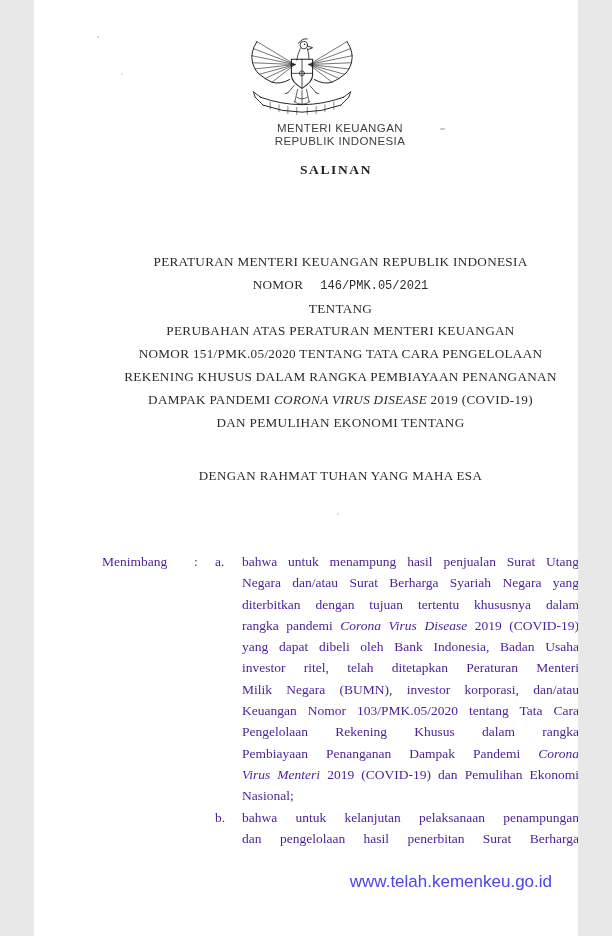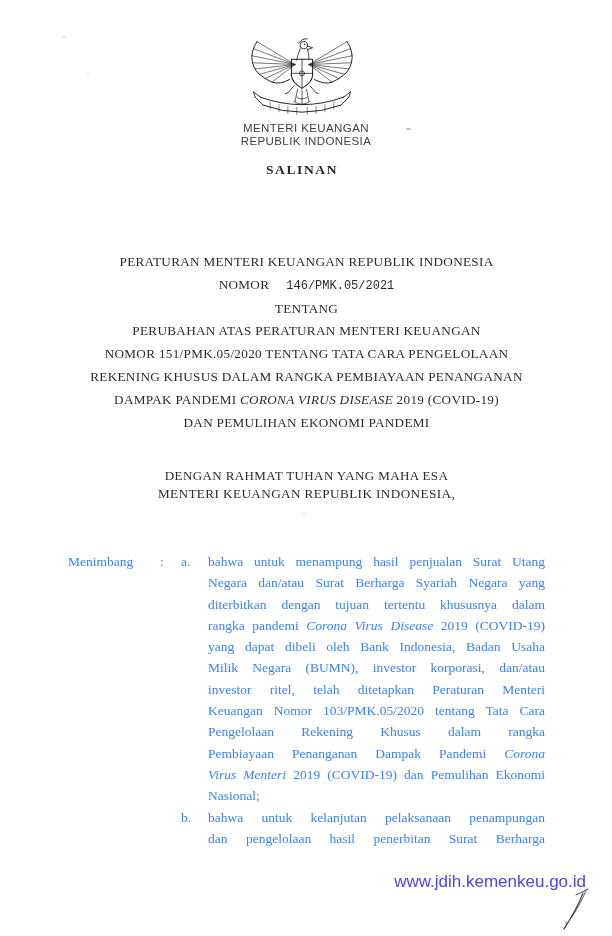--- a/index.html
+++ b/index.html
@@ -1,18 +1,18 @@
 <!DOCTYPE html>
 <html><head>
 <meta charset="utf-8">
 <title>Document</title>
 <style>
   html,body{margin:0;padding:0;background:#e8e8e8;}
   .page{
-    position:relative;width:612px;height:936px;background:#ffffff;
+    position:relative;width:544px;height:936px;background:#ffffff;
     font-family:"Liberation Serif",serif;color:#2b2b2b;overflow:hidden;
     margin:0 auto;
   }
   
   .emblem{position:absolute;top:35px;left:50%;transform:translateX(-50%);margin-left:-4px;}
   .ministry{
     position:absolute;top:122px;left:0;width:612px;text-align:center;
     font-family:"Liberation Sans",sans-serif;font-size:11.5px;line-height:13px;
     letter-spacing:.4px;color:#3f3f3f;
   }
@@ -33,21 +33,21 @@
     position:absolute;top:468px;left:68px;width:477px;text-align:center;
     font-size:13px;letter-spacing:.4px;
   }
   .authority{
     position:absolute;top:486px;left:68px;width:477px;text-align:center;
     font-size:13.2px;letter-spacing:.4px;
   }
   
   .considerations{
     position:absolute;top:551px;left:68px;width:477px;display:flex;
-    font-size:13.5px;line-height:21.3px;color:#3b82f6;
+    font-size:13.5px;line-height:21.3px;color:#4c1d95;
   }
   .c-label{width:92px;flex:0 0 92px;}
   .c-colon{width:21px;flex:0 0 21px;}
   .c-items{flex:1;}
   .c-item{display:flex;}
   .c-marker{width:27px;flex:0 0 27px;}
   .c-lines{flex:1;min-width:0;}
   .tl{white-space:normal;}
   .just{text-align:justify;text-align-last:justify;}
   .it{font-style:italic;}
@@ -103,59 +103,58 @@
 
   <div class="title-block">
     <div>PERATURAN MENTERI KEUANGAN REPUBLIK INDONESIA</div>
     <div><span>NOMOR</span><span class="nomor-value">146/PMK.05/2021</span></div>
     <div>TENTANG</div>
     <div>
         <div class="tl"><span>PERUBAHAN ATAS PERATURAN MENTERI KEUANGAN</span></div>
         <div class="tl"><span>NOMOR 151/PMK.05/2020 TENTANG TATA CARA PENGELOLAAN</span></div>
         <div class="tl"><span>REKENING KHUSUS DALAM RANGKA PEMBIAYAAN PENANGANAN</span></div>
         <div class="tl"><span>DAMPAK PANDEMI </span><span class="it">CORONA VIRUS DISEASE</span><span> 2019 (COVID-19)</span></div>
-        <div class="tl"><span>DAN PEMULIHAN EKONOMI PANDEMI</span></div>
+        <div class="tl"><span>DAN PEMULIHAN EKONOMI TENTANG</span></div>
       </div>
   </div>
 
   <div class="invocation">DENGAN RAHMAT TUHAN YANG MAHA ESA</div>
-  <div class="authority">MENTERI KEUANGAN REPUBLIK INDONESIA,</div>
 
   <div class="considerations">
     <div class="c-label">Menimbang</div>
     <div class="c-colon">:</div>
     <div class="c-items">
       <div class="c-item">
         <div class="c-marker">a.</div>
         <div class="c-lines">
             <div class="tl just"><span>bahwa untuk menampung hasil penjualan Surat Utang</span></div>
             <div class="tl just"><span>Negara dan/atau Surat Berharga Syariah Negara yang</span></div>
             <div class="tl just"><span>diterbitkan dengan tujuan tertentu khususnya dalam</span></div>
             <div class="tl just"><span>rangka pandemi </span><span class="it">Corona Virus Disease</span><span> 2019 (COVID-19)</span></div>
             <div class="tl just"><span>yang dapat dibeli oleh Bank Indonesia, Badan Usaha</span></div>
+            <div class="tl just"><span>investor ritel, telah ditetapkan Peraturan Menteri</span></div>
             <div class="tl just"><span>Milik Negara (BUMN), investor korporasi, dan/atau</span></div>
-            <div class="tl just"><span>investor ritel, telah ditetapkan Peraturan Menteri</span></div>
             <div class="tl just"><span>Keuangan Nomor 103/PMK.05/2020 tentang Tata Cara</span></div>
             <div class="tl just"><span>Pengelolaan Rekening Khusus dalam rangka</span></div>
             <div class="tl just"><span>Pembiayaan Penanganan Dampak Pandemi </span><span class="it">Corona</span></div>
             <div class="tl just"><span class="it">Virus Menteri</span><span> 2019 (COVID-19) dan Pemulihan Ekonomi</span></div>
             <div class="tl"><span>Nasional;</span></div>
           </div>
       </div>
       <div class="c-item">
         <div class="c-marker">b.</div>
         <div class="c-lines">
             <div class="tl just"><span>bahwa untuk kelanjutan pelaksanaan penampungan</span></div>
             <div class="tl just"><span>dan pengelolaan hasil penerbitan Surat Berharga</span></div>
           </div>
       </div>
     </div>
   </div>
 
-  <div class="watermark">www.jdih.kemenkeu.go.id</div>
+  <div class="watermark">www.telah.kemenkeu.go.id</div>
 
   <div class="paraf">
     <svg width="38" height="50" viewBox="0 0 38 50" fill="none" stroke="#3a3a3a" stroke-width="1.1" stroke-linecap="round">
       <path d="M29,7 C26,15 19,29 10,43"></path>
       <path d="M32,4 C30,10 25,20 18,31" stroke-width="0.8"></path>
       <path d="M22,9 L34,3" stroke-width="0.9"></path>
       <path d="M10,43 C12,41 13,38 12,36" stroke-width="0.8"></path>
     </svg>
   </div>
 

